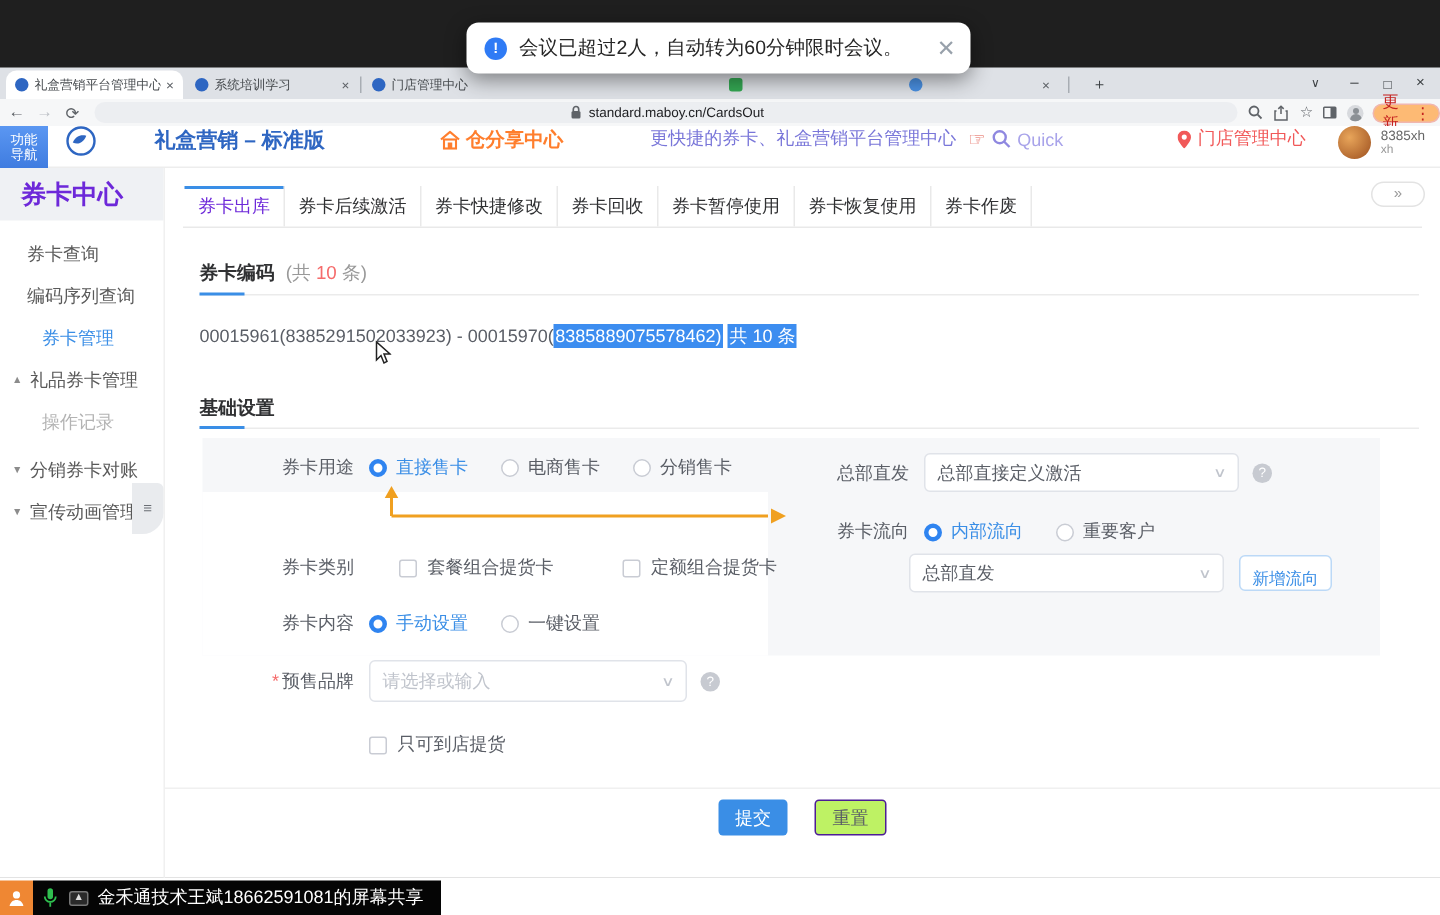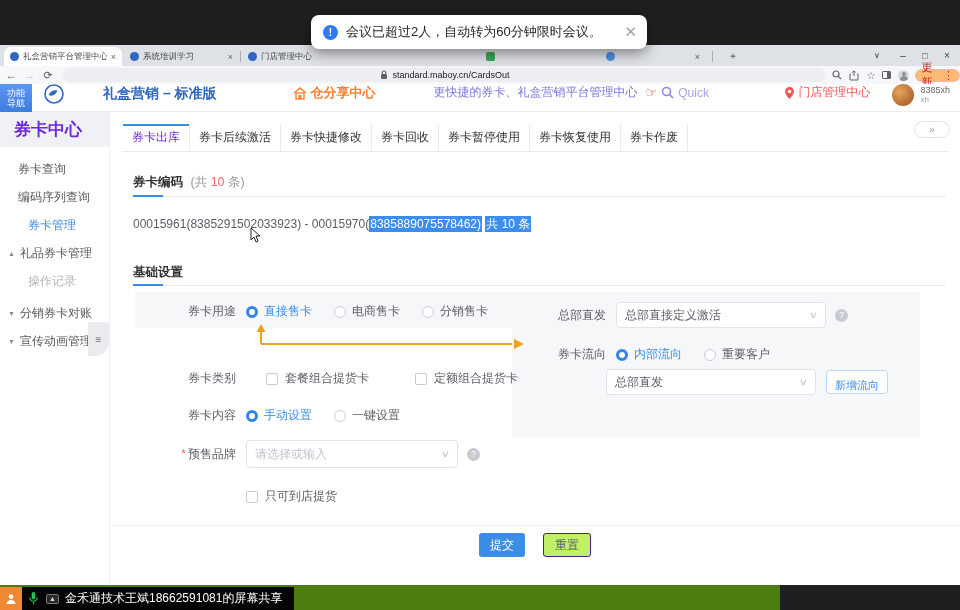--- a/index.html
+++ b/index.html
@@ -120,21 +120,21 @@
   .btn { height:24px; border-radius:3px; display:flex; align-items:center; padding:0 11px; font-size:12px; }
   .btn.primary { background:#3a8ee6; color:#fff; }
   .btn.plain { background:#bef264; border:1px solid #4c1d95; color:#5a5e66; }
   .footdiv { position:absolute; left:0; right:0; top:413px; height:1px; background:#f0f0f0; }
 
   
   .anno { position:absolute; left:140px; top:212px; z-index:5; }
   .cursor { position:absolute; left:140px; top:115px; z-index:6; }
 
   
-  .botband { position:absolute; left:0; top:585px; width:780px; height:25px; background:#4d7c0f; }
+  .botband { position:absolute; left:0; top:585px; width:960px; height:25px; background:#ffffff; }
   .personbox { position:absolute; left:0; top:2px; width:22px; height:23px; background:#ef8733; display:flex;
                align-items:center; justify-content:center; }
   .sharebar { position:absolute; left:22px; top:2px; height:23px; background:#050505; display:flex; align-items:center;
               padding:0 12px 0 6px; color:#fff; font-size:12px; white-space:nowrap; }
   .screenic { width:13px; height:10px; background:#2a2a2a; border:1px solid #777; border-radius:2px; margin:0 6px 0 7px;
               display:flex; align-items:center; justify-content:center; color:#ddd; font-size:7px; }
 </style>
 </head>
 <body>
 

